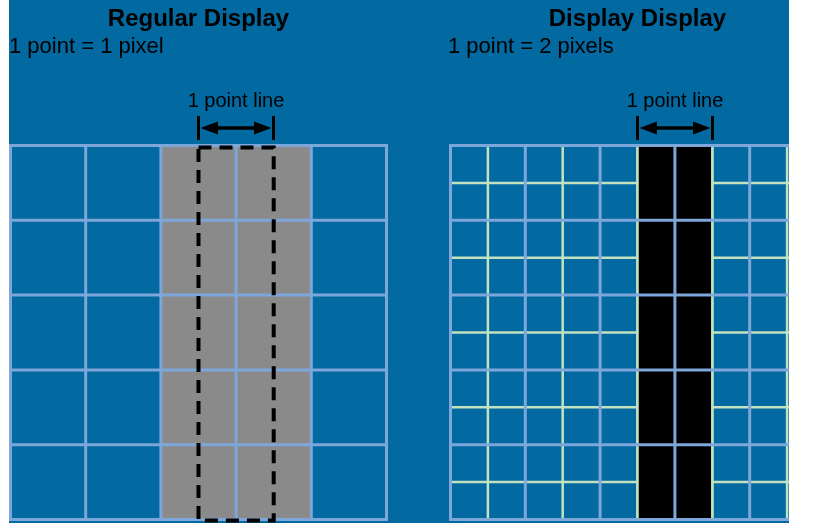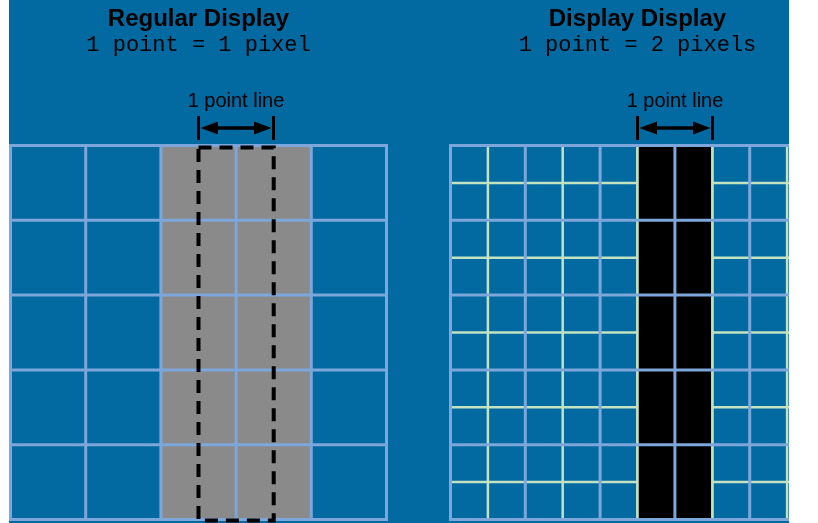--- a/index.html
+++ b/index.html
@@ -5,21 +5,21 @@
   html,body { margin:0; padding:0; background:#fff; }
   .stage {
     position:relative; width:780px; height:523px; background:#0369a1;
     font-family:"Liberation Sans", sans-serif; color:#000; overflow:hidden;margin-left:9px;
   }
   .panel-title {
     position:absolute; top:4px; font-size:24px; font-weight:bold;
     line-height:28px; text-align:center;
   }
   .panel-subtitle {
-    position:absolute; top:33px; font-size:22px; line-height:26px; text-align:center;font-family:Liberation Mono, monospace;
+    position:absolute; top:33px; font-size:22px; line-height:26px; text-align:left;
   }
   .pointline-label {
     position:absolute; top:88px; width:160px; font-size:20px; line-height:24px; text-align:center;
   }
   .p0-center { left:0; width:379px; }
   .p1-center { left:439px; width:379px; }
   .l0 { left:147px; }
   .l1 { left:586px; }
   svg { position:absolute; display:block; }
   .a0 { left:183px; top:114px; }

